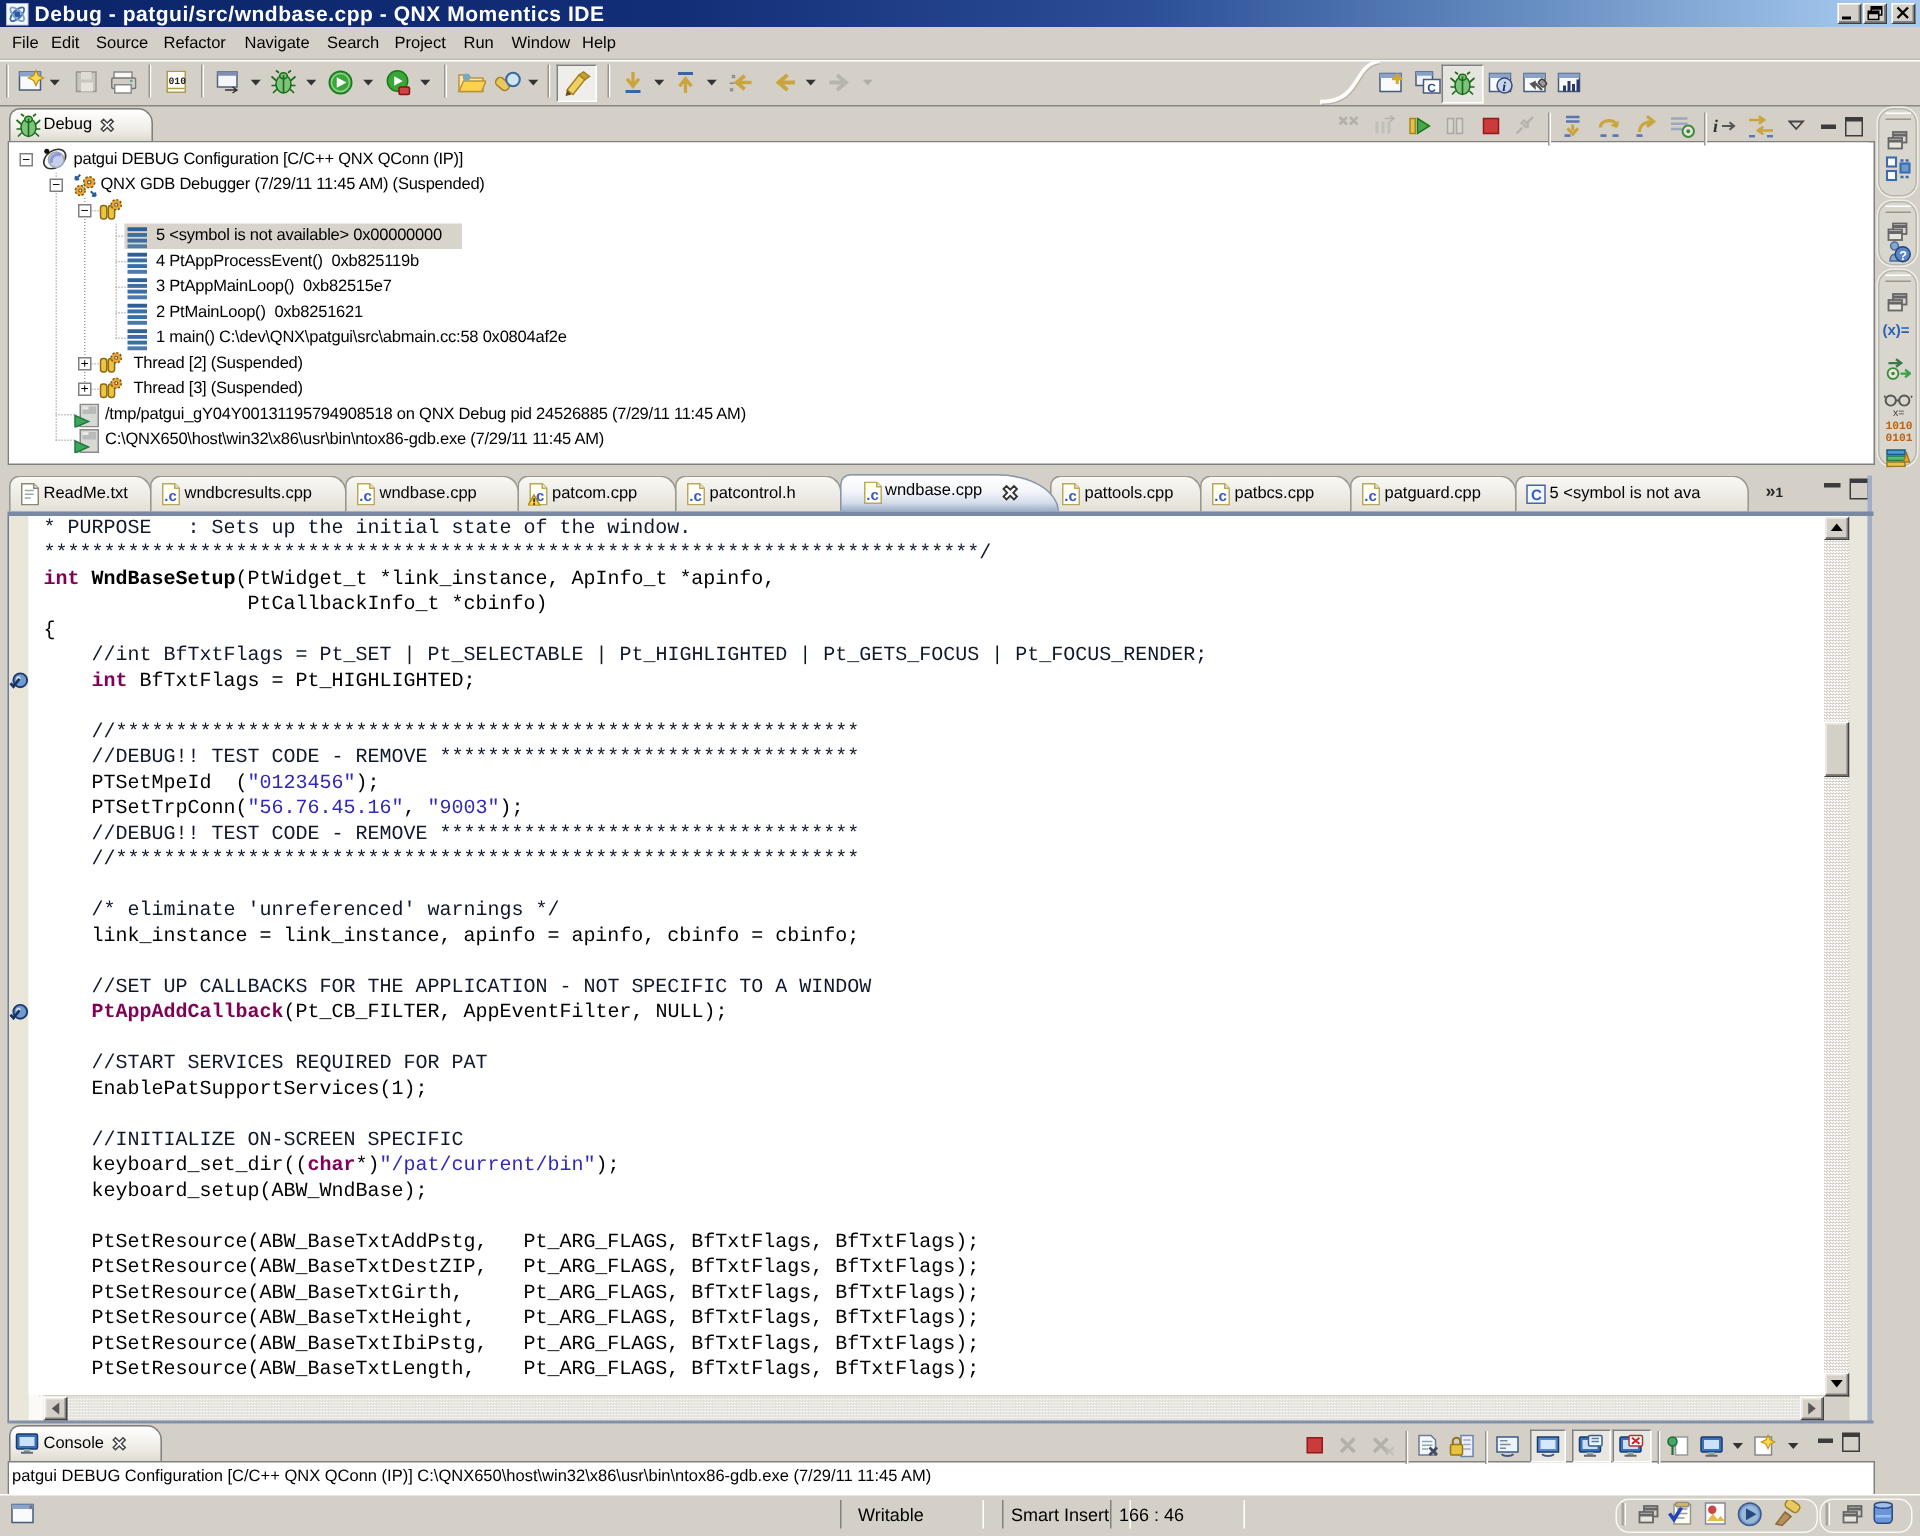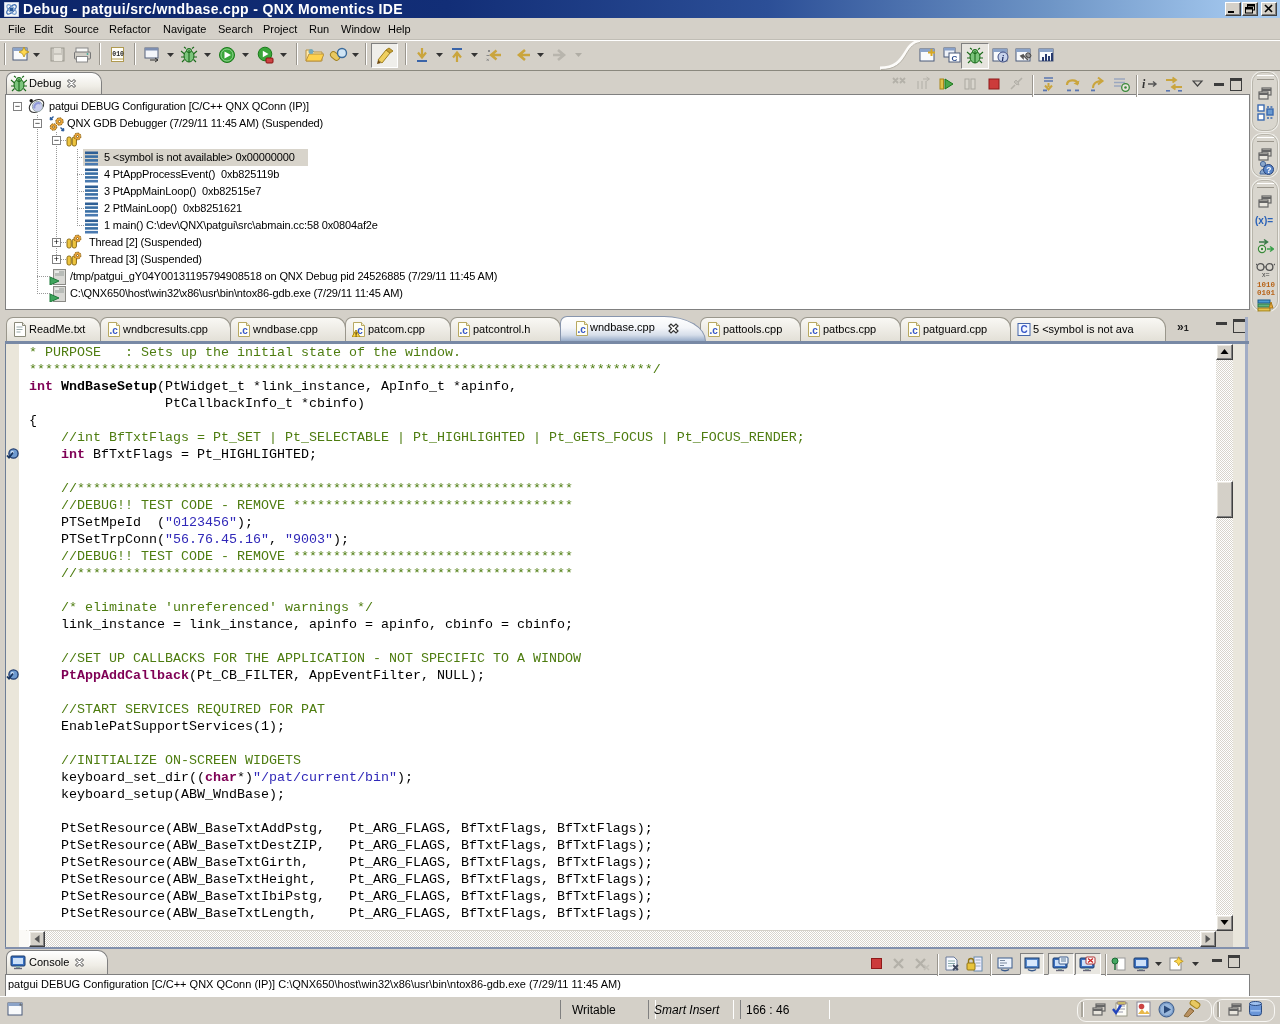--- a/index.html
+++ b/index.html
@@ -24,21 +24,21 @@
   
   .ebox{width:9px;height:9px;background:#fff;border:1px solid #808080;font-size:9px;line-height:7px;text-align:center;color:#000;box-sizing:border-box;}
   .vdot{width:1px;background-image:linear-gradient(#999 1px,transparent 1px);background-size:1px 2px;}
   .hdot{height:1px;background-image:linear-gradient(90deg,#999 1px,transparent 1px);background-size:2px 1px;}
   
   #edmain{left:19px;top:344px;width:1197px;height:586px;background:#fff;overflow:hidden;}
   #codepre{position:absolute;left:10px;top:0px;margin:0;font-family:"Liberation Mono",monospace;font-size:13.33px;line-height:17px;white-space:pre;color:#000;}
   .etab{position:absolute;top:317px;height:24px;background:linear-gradient(#f9f8f4,#e3e0d7);border:1px solid #9a978c;border-bottom:none;border-radius:7px 11px 0 0;box-sizing:border-box;z-index:2;}
   .etab span{position:absolute;left:22px;top:5px;font-size:11px;white-space:pre;}
   #atab{position:absolute;left:560px;top:316px;width:146px;height:25px;background:linear-gradient(#ffffff 0%,#f3f5f9 45%,#d6deea 75%,#98acc9 100%);border:1px solid #8795ad;border-bottom:none;border-radius:7px 42px 0 0 / 7px 25px 0 0;box-sizing:border-box;z-index:5;}
-  #codepre .c{color:#4d7c0f;}
+  #codepre .c{color:#0f172a;}
   #codepre .k{color:#7f0055;font-weight:bold;}
   #codepre .s{color:#3028b8;}
   #codepre .f{color:#7f0055;font-weight:bold;}
 
   .sb{background:#d4d0c8;border:1px solid;border-color:#fff #404040 #404040 #fff;box-shadow:inset -1px -1px 0 #808080,inset 1px 1px 0 #ece9e2;box-sizing:border-box;}
   .sbtrack{background-image:conic-gradient(#fff 25%,#d8d4cc 25% 50%,#fff 50% 75%,#d8d4cc 75%);background-size:2px 2px;}
   .fvg{width:26px;background:#d9d6ce;border:1px solid #b8b5ab;border-radius:10px;box-shadow:0 0 0 1px #efeee9;box-sizing:border-box;}
   .fvgrip{left:1257px;width:17px;height:3px;border-top:1px solid #fff;border-bottom:1px solid #9a968c;}
   
   .cell{top:1000px;height:19px;border-left:1px solid #808080;border-right:1px solid #fff;font-size:12px;color:#000;}
@@ -286,21 +286,21 @@
 
     <span class="c">/* eliminate 'unreferenced' warnings */</span>
     link_instance = link_instance, apinfo = apinfo, cbinfo = cbinfo;
 
     <span class="c">//SET UP CALLBACKS FOR THE APPLICATION - NOT SPECIFIC TO A WINDOW</span>
     <span class="f">PtAppAddCallback</span>(Pt_CB_FILTER, AppEventFilter, NULL);
 
     <span class="c">//START SERVICES REQUIRED FOR PAT</span>
     EnablePatSupportServices(1);
 
-    <span class="c">//INITIALIZE ON-SCREEN WIDGETS</span>
+    <span class="c">//INITIALIZE ON-SCREEN SPECIFIC</span>
     keyboard_set_dir((<span class="k">char</span>*)<span class="s">"/pat/current/bin"</span>);
     keyboard_setup(ABW_WndBase);
 
     PtSetResource(ABW_BaseTxtAddPstg,   Pt_ARG_FLAGS, BfTxtFlags, BfTxtFlags);
     PtSetResource(ABW_BaseTxtDestZIP,   Pt_ARG_FLAGS, BfTxtFlags, BfTxtFlags);
     PtSetResource(ABW_BaseTxtGirth,     Pt_ARG_FLAGS, BfTxtFlags, BfTxtFlags);
     PtSetResource(ABW_BaseTxtHeight,    Pt_ARG_FLAGS, BfTxtFlags, BfTxtFlags);
     PtSetResource(ABW_BaseTxtIbiPstg,   Pt_ARG_FLAGS, BfTxtFlags, BfTxtFlags);
     PtSetResource(ABW_BaseTxtLength,    Pt_ARG_FLAGS, BfTxtFlags, BfTxtFlags);</pre>
 </div>
@@ -335,21 +335,21 @@
 <svg class="abs" style="left:74px;top:957px" width="11" height="11">
     <path d="M1.5 3 L3 1.5 L5.5 4 L8 1.5 L9.5 3 L7 5.5 L9.5 8 L8 9.5 L5.5 7 L3 9.5 L1.5 8 L4 5.5 Z" fill="#fff" stroke="#444" stroke-width="1"></path>
   </svg>
 <div class="abs white" style="left:5px;top:974px;width:1243px;height:22px;"></div>
 <div class="abs" style="left:8px;top:978px;font-size:11px;white-space:pre;">patgui DEBUG Configuration [C/C++ QNX QConn (IP)] C:\QNX650\host\win32\x86\usr\bin\ntox86-gdb.exe (7/29/11 11:45 AM)</div>
 
 <div class="abs" style="left:0;top:996px;width:1280px;height:28px;background:#d4d0c8;border-top:1px solid #fff;"></div>
 <div class="abs cell" style="left:560px;width:94px;">
     <span style="position:absolute;left:11px;top:3px;">Writable</span>
   </div>
-<div class="abs cell" style="left:648px;width:84px;font-style:italic;">
+<div class="abs cell" style="left:668px;width:84px;">
     <span style="position:absolute;left:5px;top:3px;">Smart Insert</span>
   </div>
 <div class="abs cell" style="left:740px;width:88px;">
     <span style="position:absolute;left:5px;top:3px;">166 : 46</span>
   </div>
 
 <div class="abs tsep" style="left:4px;top:43px;"></div>
 <svg class="abs" style="left:12px;top:46px" width="18" height="18">
     <use href="#i-win"></use>
     <path d="M12 1 l1.6 3.4 L17 6 l-3.4 1.6 L12 11 l-1.6 -3.4 L7 6 l3.4 -1.6 Z" fill="#ffd850" stroke="#b89010" stroke-width="0.8"></path>

